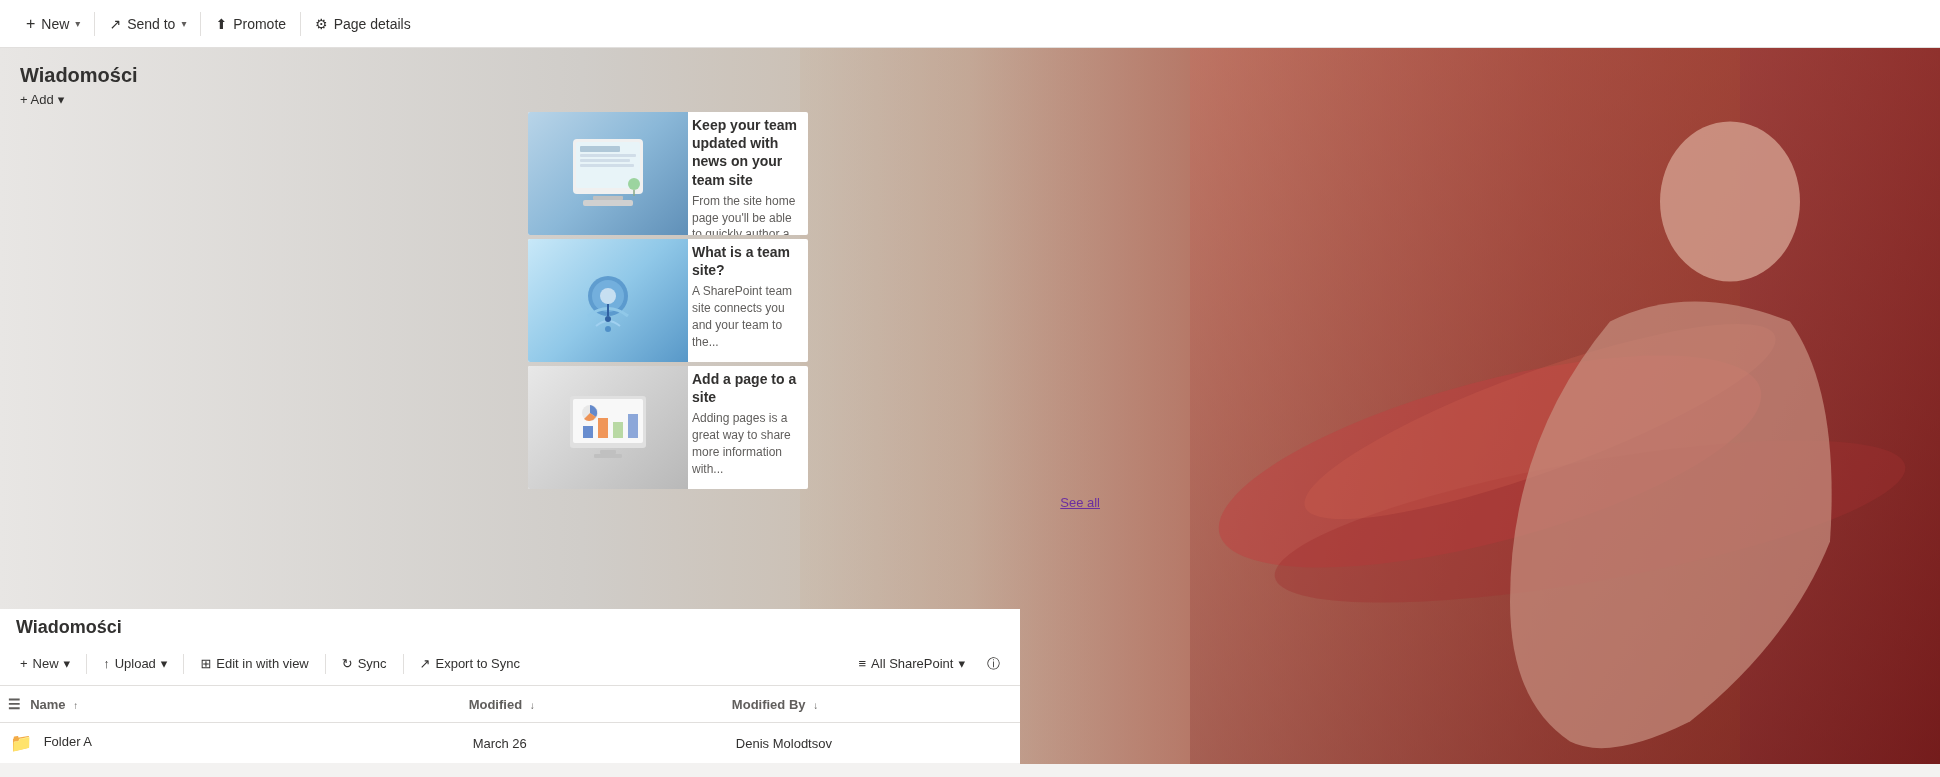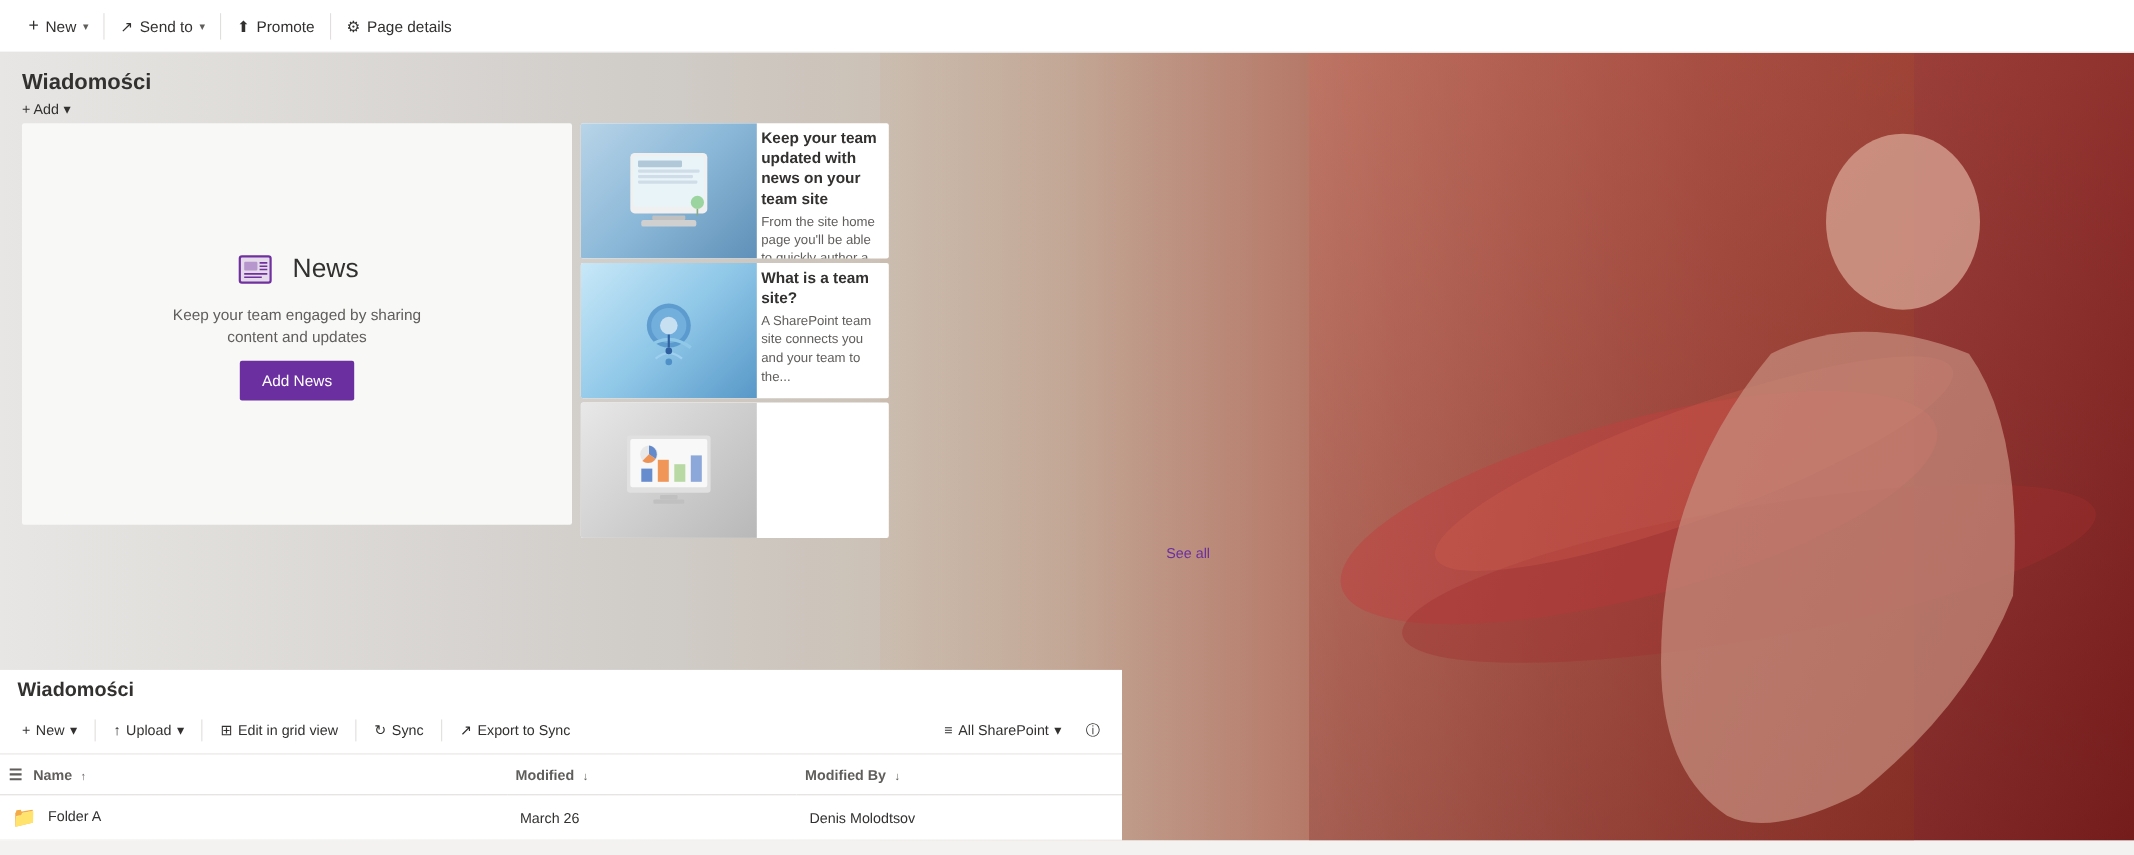--- a/index.html
+++ b/index.html
@@ -188,20 +188,21 @@
     }
 
     
     .see-all-link {
       position: absolute;
       top: 447px;
       right: 840px;
       font-size: 13px;
       color: #6b2fa0;
       cursor: pointer;
+      text-decoration: underline;
     }
 
     
     .docs-section {
       position: absolute;
       bottom: 0;
       left: 0;
       width: 1020px;
       background: #fff;
     }
@@ -369,38 +370,20 @@
 
   <div class="section-title-top">
     <span>Wiadomości</span>
   </div>
 
   <button class="add-button-top">
     <span>+ Add</span>
     <span>▾</span>
   </button>
 
-  <div class="news-main-card">
-    <div class="news-icon-area">
-
-      <svg class="news-icon-svg" viewBox="0 0 40 40">
-        <rect x="4" y="8" width="28" height="24" rx="2" fill="#7030a0" opacity="0.15"></rect>
-        <rect x="4" y="8" width="28" height="24" rx="2" fill="none" stroke="#7030a0" stroke-width="2"></rect>
-        <rect x="8" y="13" width="12" height="8" rx="1" fill="#7030a0" opacity="0.4"></rect>
-        <line x1="22" y1="14" x2="29" y2="14" stroke="#7030a0" stroke-width="1.5"></line>
-        <line x1="22" y1="17" x2="29" y2="17" stroke="#7030a0" stroke-width="1.5"></line>
-        <line x1="22" y1="20" x2="29" y2="20" stroke="#7030a0" stroke-width="1.5"></line>
-        <line x1="8" y1="24" x2="29" y2="24" stroke="#7030a0" stroke-width="1.5"></line>
-        <line x1="8" y1="27" x2="24" y2="27" stroke="#7030a0" stroke-width="1.5"></line>
-      </svg>
-      <span class="news-title-large">News</span>
-    </div>
-    <p class="news-subtitle">Keep your team engaged by sharing content and updates</p>
-    <button class="add-news-btn">Add News</button>
-  </div>
 
   <div class="news-items-column">
 
     <div class="news-item-card">
       <div class="news-item-thumb thumb-tablet">
         <svg viewBox="0 0 100 80" width="100" height="80">
           <rect x="15" y="5" width="70" height="55" rx="4" fill="#f0f0f0"></rect>
           <rect x="18" y="8" width="64" height="46" rx="2" fill="#e8f4f8"></rect>
           <rect x="22" y="12" width="40" height="6" rx="1" fill="#b0c8d8"></rect>
           <rect x="22" y="20" width="56" height="3" rx="1" fill="#d0dde8"></rect>
@@ -457,20 +440,27 @@
           <rect x="55" y="34" width="10" height="16" fill="#a9d18e" opacity="0.8"></rect>
           <rect x="70" y="26" width="10" height="24" fill="#4472c4" opacity="0.6"></rect>
 
           <circle cx="32" cy="25" r="8" fill="#e8e8e8"></circle>
           <path d="M32 25 L32 17 A8 8 0 0 1 38 29 Z" fill="#4472c4" opacity="0.8"></path>
           <path d="M32 25 L38 29 A8 8 0 0 1 26 31 Z" fill="#ed7d31" opacity="0.8"></path>
 
           <rect x="42" y="62" width="16" height="4" rx="1" fill="#c0c0c0"></rect>
           <rect x="36" y="66" width="28" height="4" rx="1" fill="#c0c0c0"></rect>
         </svg>
+      </div>
+      <div class="news-item-content">
+        <div>
+          <div class="news-item-title">Add a page to a site</div>
+          <div class="news-item-excerpt">Adding pages is a great way to share more information with...</div>
+        </div>
+
       </div>
     </div>
 
   </div>
 
   <a class="see-all-link">See all</a>
 
   <div class="docs-section">
 
     <div class="docs-section-title">Wiadomości</div>
@@ -483,21 +473,21 @@
       </button>
       <div style="width:1px;height:20px;background:#e1dfdd;margin:0 4px;"></div>
       <button class="docs-toolbar-btn">
         <span>↑</span>
         <span>Upload</span>
         <span>▾</span>
       </button>
       <div style="width:1px;height:20px;background:#e1dfdd;margin:0 4px;"></div>
       <button class="docs-toolbar-btn">
         <span>⊞</span>
-        <span>Edit in grid view</span>
+        <span>Edit in with view</span>
       </button>
       <div style="width:1px;height:20px;background:#e1dfdd;margin:0 4px;"></div>
       <button class="docs-toolbar-btn">
         <span>↻</span>
         <span>Sync</span>
       </button>
       <div style="width:1px;height:20px;background:#e1dfdd;margin:0 4px;"></div>
       <button class="docs-toolbar-btn">
         <span>↗</span>
         <span>Export to Sync</span>

